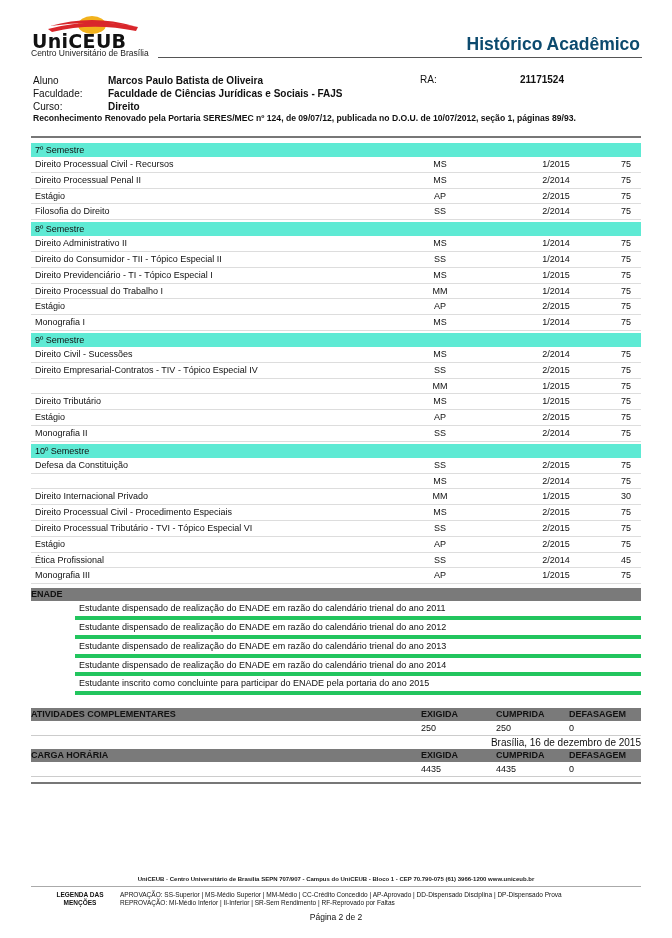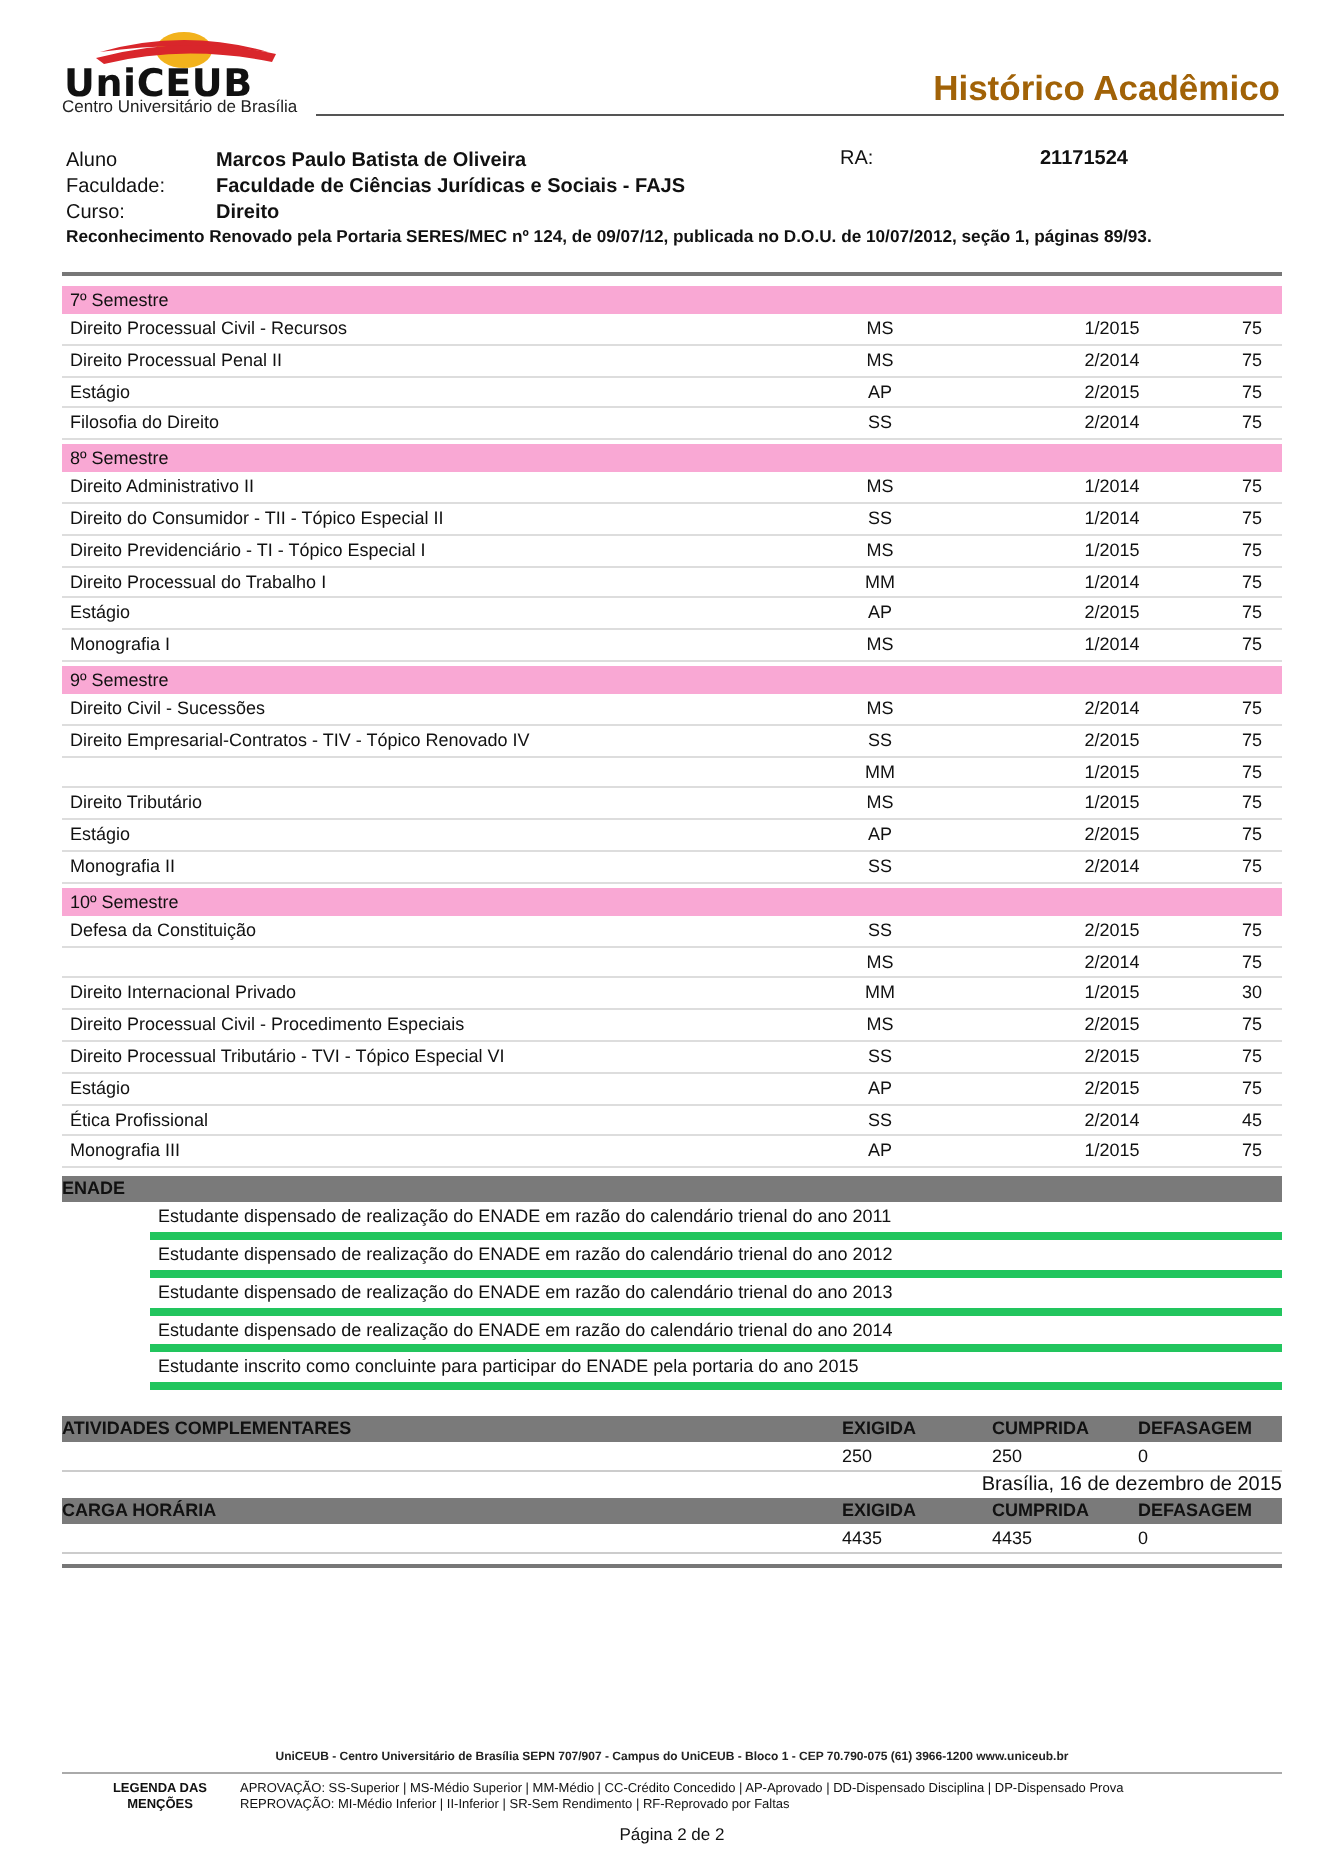--- a/index.html
+++ b/index.html
@@ -2,33 +2,33 @@
 <html><head>
 <meta charset="utf-8">
 <style>
   html, body { margin:0; padding:0; background:#fff; }
   body { width:672px; height:938px; position:relative; overflow:hidden;
          font-family:"Liberation Sans", sans-serif; color:#111; }
   .abs { position:absolute; }
   
   .logo { left:30px; top:12px; width:125px; height:48px; }
   .logo-sub { left:31px; top:48px; font-size:8.5px; color:#222; white-space:nowrap; }
-  .doc-title { right:32px; top:34px; font-size:17.5px; font-weight:bold; color:#a16207; }
+  .doc-title { right:32px; top:34px; font-size:17.5px; font-weight:bold; color:#0c4a6e; }
   .title-rule { left:158px; right:30px; top:57px; height:1px; background:#555; }
   .info { left:33px; top:74px; font-size:10px; }
   .info .row { height:13px; line-height:13px; position:relative; }
   .info .lbl { position:absolute; left:0; }
   .info .val { position:absolute; left:75px; font-weight:bold; white-space:nowrap; }
   .ra-lbl { left:420px; top:74px; font-size:10px; }
   .ra-val { left:520px; top:74px; font-size:10px; font-weight:bold; }
   .recon { left:33px; top:113px; font-size:8.6px; font-weight:bold; white-space:nowrap; }
   .thick-rule { left:31px; width:610px; height:2px; background:#777; }
   
   .grades { left:31px; top:141px; width:610px; }
-  .sem { background:#f9a8d4; height:14px; line-height:14px; font-size:9px; padding-left:4px; margin-top:2px; }
+  .sem { background:#5eead4; height:14px; line-height:14px; font-size:9px; padding-left:4px; margin-top:2px; }
   .g-row { height:14.8px; line-height:14.8px; font-size:9px; border-bottom:1px solid #ddd; position:relative; }
   .g-row .d { position:absolute; left:4px; }
   .g-row .m { position:absolute; left:384px; width:50px; text-align:center; }
   .g-row .p { position:absolute; left:495px; width:60px; text-align:center; }
   .g-row .h { position:absolute; left:570px; width:50px; text-align:center; }
   .dark-hdr { background:#7a7a7a; color:#111; font-weight:bold; font-size:9px; height:13px; line-height:13px; padding-left:0; position:relative; }
   .enade-row { height:14.8px; line-height:14.8px; font-size:9px; border-bottom:4px solid #22c55e; padding-left:4px;margin-left:44px; }
   .sum-hdr span.c, .sum-row span.c { position:absolute; width:70px; text-align:left; }
   .sum-row { height:14px; line-height:14px; font-size:9px; border-bottom:1px solid #ccc; position:relative; }
   .date { right:31px; top:737px; font-size:10px; }
@@ -134,21 +134,21 @@
         <span class="h">75</span>
       </div>
     <div class="sem">9º Semestre</div>
     <div class="g-row">
         <span class="d">Direito Civil - Sucessões</span>
         <span class="m">MS</span>
         <span class="p">2/2014</span>
         <span class="h">75</span>
       </div>
     <div class="g-row">
-        <span class="d">Direito Empresarial-Contratos - TIV - Tópico Renovado  IV</span>
+        <span class="d">Direito Empresarial-Contratos - TIV - Tópico Especial  IV</span>
         <span class="m">SS</span>
         <span class="p">2/2015</span>
         <span class="h">75</span>
       </div>
     <div class="g-row">
         <span class="m">MM</span>
         <span class="p">1/2015</span>
         <span class="h">75</span>
       </div>
     <div class="g-row">

